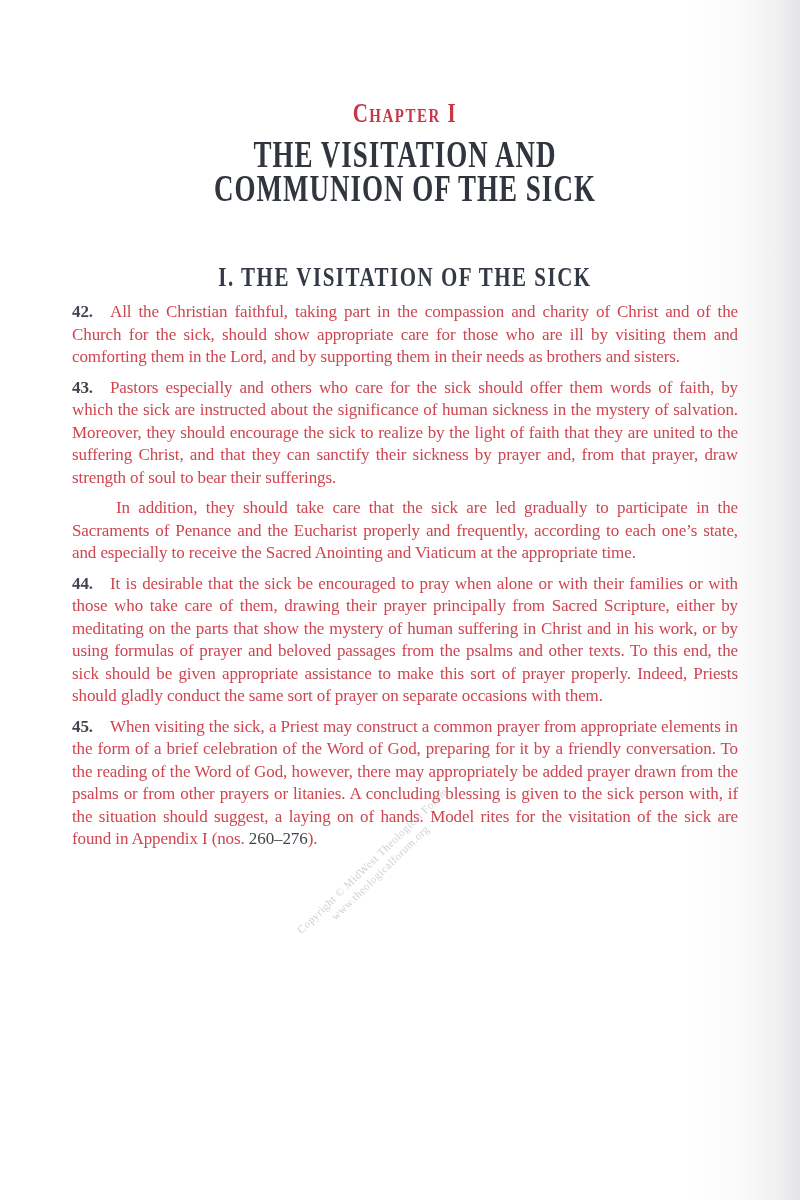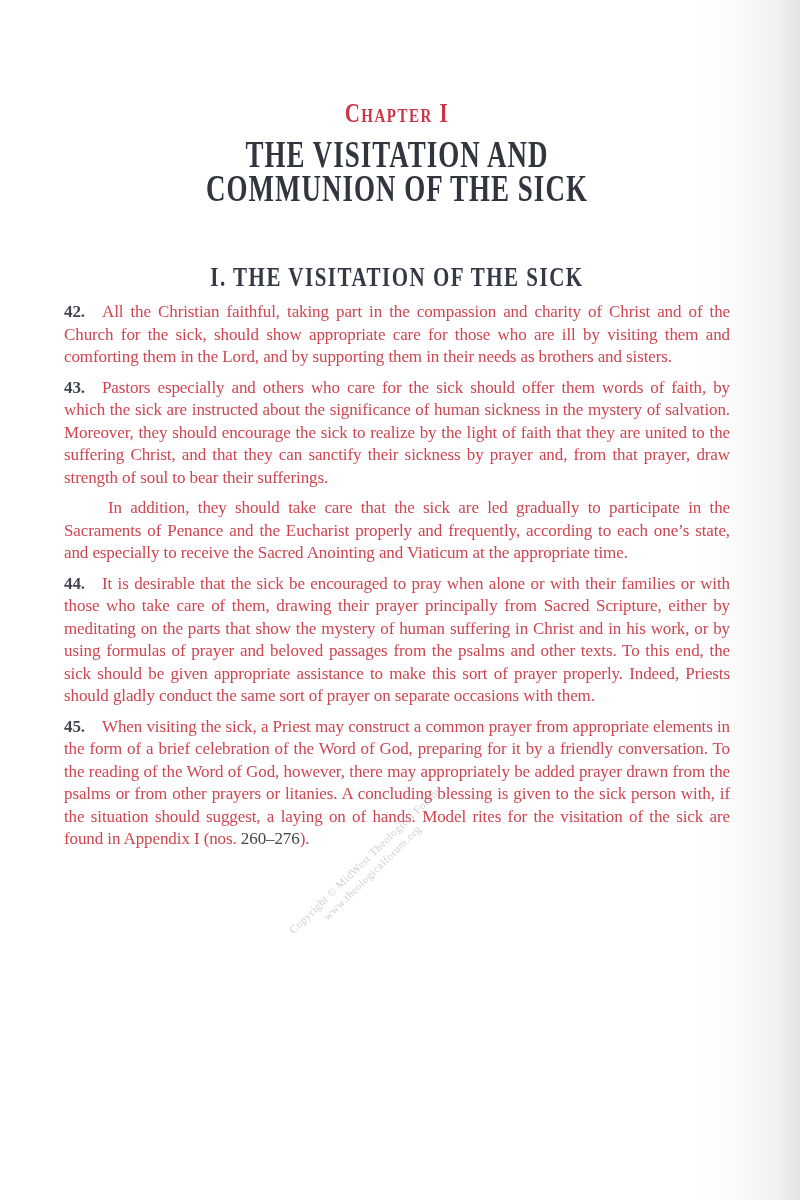--- a/index.html
+++ b/index.html
@@ -15,21 +15,21 @@
   .page{
     position:relative;
     width:800px;
     height:1200px;
     background:var(--page-bg);
     overflow:hidden;
     font-family:"Liberation Serif","DejaVu Serif",serif;
   }
   .content{
     position:absolute;
-    left:64px;
+    left:72px;
     top:0;
     width:666px;
     height:1012px;
   }
   .chapter{
     position:absolute;
     top:98px;
     left:0;
     width:100%;
     text-align:center;

